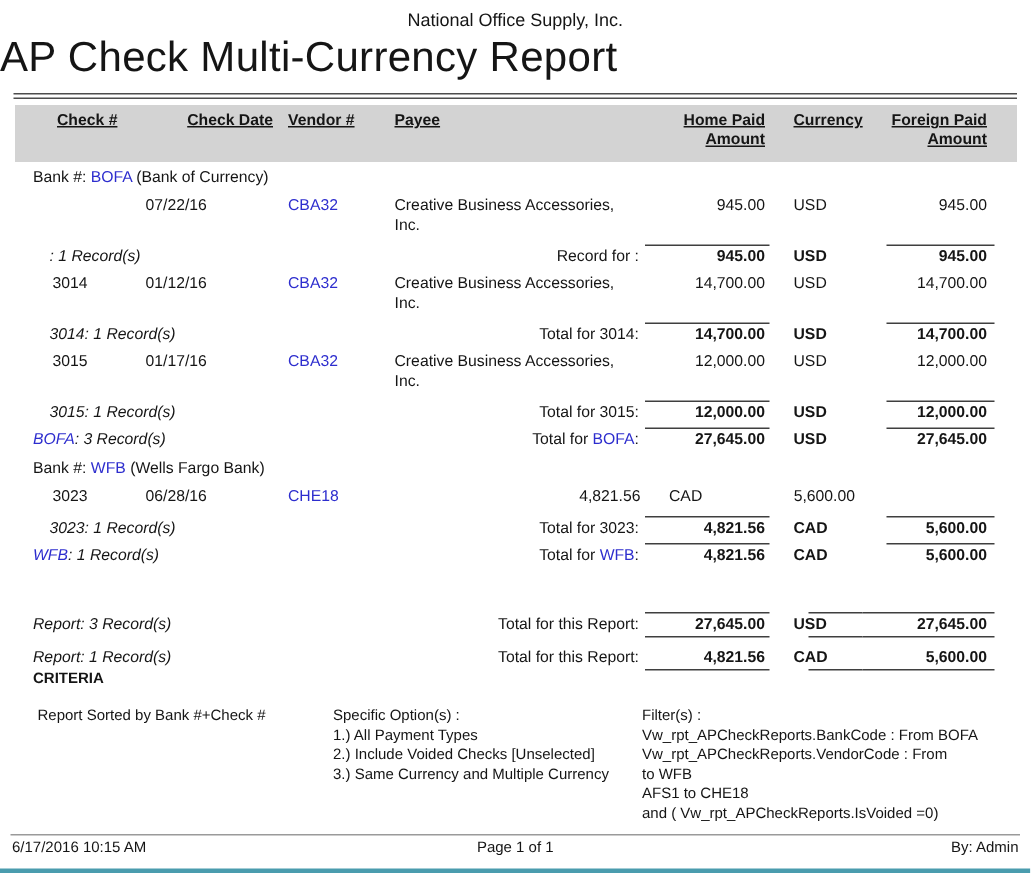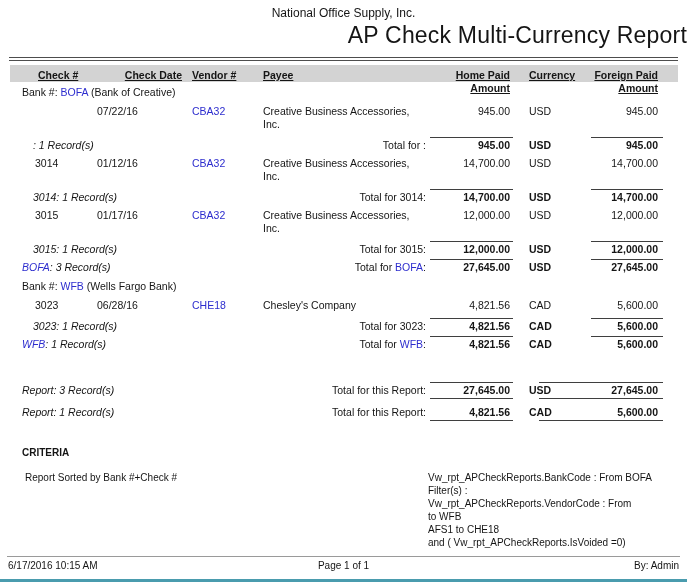--- a/index.html
+++ b/index.html
@@ -1,27 +1,27 @@
 <!DOCTYPE html>
 <html style="--link: #2d2dce; --band: #d3d3d3; --bar: #4a9cae;"><head>
 <meta charset="utf-8">
 <style>
   html,body{margin:0;padding:0;background:#fff;}
   body{font-family:"Liberation Sans",sans-serif;color:#151515;}
   #page{position:relative;width:687px;height:583px;background:#fff;overflow:hidden;}
 
   .company{text-align:center;font-size:12px;padding-top:6px;}
-  .title{text-align:right;font-size:23px;padding-top:2px;letter-spacing:.2px;}
+  .title{text-align:left;font-size:28px;padding-top:2px;letter-spacing:.2px;}
   .dbl-rule{margin:8px 9px 0 9px;height:2px;border-top:1px solid #4d4d4d;border-bottom:1px solid #4d4d4d;}
 
   .tbl{margin-left:10px;width:668px;font-size:10.5px;}
   .trow{display:grid;grid-template-columns:85px 93px 73px 169px 83px 62px 88px;align-items:start;}
   .cell{min-height:1px;}
 
-  .thead{background:var(--band,#d3d3d3);height:17px;margin-top:4px;font-weight:bold;}
+  .thead{background:var(--band,#d3d3d3);height:38px;margin-top:4px;font-weight:bold;}
   .thead .cell{padding-top:4px;line-height:13px;}
   .hu{text-decoration:underline;}
   .thead .c-home,.thead .c-foreign{display:flex;flex-direction:column;align-items:flex-end;}
 
   .c-check{padding-left:25px;}
   .thead .c-check{padding-left:28px;}
   .c-date{padding-left:2px;}
   .thead .c-date{text-align:right;padding-right:6px;padding-left:0;}
   .c-vendor{padding-left:4px;}
   .c-payee{padding-left:2px;}
@@ -88,37 +88,37 @@
           <span class="hu">Amount</span>
         </div>
       <div class="cell c-curr"><span class="hu">Currency</span></div>
       <div class="cell c-foreign">
           <span class="hu">Foreign Paid</span>
           <span class="hu">Amount</span>
         </div>
     </div>
     <div>
         <div class="trow row-bank">
-          <div class="cell"><span class="b">Bank #: </span><span class="blue">BOFA</span><span> (Bank of Creative)</span></div>
+          <div class="cell"><span class="b">Bank #: </span><span class="blue">BOFA</span><span> (Bank of Currency)</span></div>
         </div>
         <div class="trow row-detail">
           <div class="cell c-check"></div>
           <div class="cell c-date">07/22/16</div>
           <div class="cell c-vendor"><span class="blue">CBA32</span></div>
           <div class="cell c-payee">
             <div class="pline">Creative Business Accessories,</div>
             <div class="pline">Inc.</div>
           </div>
           <div class="cell c-home">945.00</div>
           <div class="cell c-curr">USD</div>
           <div class="cell c-foreign">945.00</div>
         </div>
         <div class="trow row-total v-check">
           <div class="cell lcell"><span>: 1 Record(s)</span></div>
-          <div class="cell labcell"><span class="b">Total for :</span></div>
+          <div class="cell labcell"><span class="b">Record for :</span></div>
           <div class="cell c-home">945.00</div>
           <div class="cell c-curr">USD</div>
           <div class="cell c-foreign">945.00</div>
         </div>
         <div class="trow row-detail">
           <div class="cell c-check">3014</div>
           <div class="cell c-date">01/12/16</div>
           <div class="cell c-vendor"><span class="blue">CBA32</span></div>
           <div class="cell c-payee">
             <div class="pline">Creative Business Accessories,</div>
@@ -161,23 +161,20 @@
           <div class="cell c-curr">USD</div>
           <div class="cell c-foreign">27,645.00</div>
         </div>
         <div class="trow row-bank">
           <div class="cell"><span class="b">Bank #: </span><span class="blue">WFB</span><span> (Wells Fargo Bank)</span></div>
         </div>
         <div class="trow row-detail">
           <div class="cell c-check">3023</div>
           <div class="cell c-date">06/28/16</div>
           <div class="cell c-vendor"><span class="blue">CHE18</span></div>
-          <div class="cell c-payee">
-            <div class="pline">Chesley's Company</div>
-          </div>
           <div class="cell c-home">4,821.56</div>
           <div class="cell c-curr">CAD</div>
           <div class="cell c-foreign">5,600.00</div>
         </div>
         <div class="trow row-total v-check">
           <div class="cell lcell"><span>3023: 1 Record(s)</span></div>
           <div class="cell labcell"><span class="b">Total for 3023:</span></div>
           <div class="cell c-home">4,821.56</div>
           <div class="cell c-curr">CAD</div>
           <div class="cell c-foreign">5,600.00</div>
@@ -202,23 +199,29 @@
           <div class="cell labcell"><span class="b">Total for this Report:</span></div>
           <div class="cell c-home">4,821.56</div>
           <div class="cell c-curr">CAD</div>
           <div class="cell c-foreign">5,600.00</div>
         </div>
       </div>
   </div>
 
   <div id="criteria-heading" class="crit-abs">CRITERIA</div>
   <div id="crit-sorted" class="crit-abs">Report Sorted by Bank #+Check #</div>
+  <div id="crit-options" class="crit-abs">
+    <div>Specific Option(s) :</div>
+    <div>1.) All Payment Types</div>
+    <div>2.) Include Voided Checks [Unselected]</div>
+    <div>3.) Same Currency and Multiple Currency</div>
+  </div>
   <div id="crit-filters" class="crit-abs">
+    <div>Filter(s) :</div>
     <div>Vw_rpt_APCheckReports.BankCode : From BOFA</div>
-    <div>Filter(s) :</div>
     <div>Vw_rpt_APCheckReports.VendorCode : From</div>
     <div>to WFB</div>
     <div>AFS1 to CHE18</div>
     <div>and ( Vw_rpt_APCheckReports.IsVoided =0)</div>
   </div>
 
   <div id="footer-line"></div>
   <div id="footer">
     <span class="fl">6/17/2016 10:15 AM</span>
     <span class="fc">Page 1 of 1</span>

